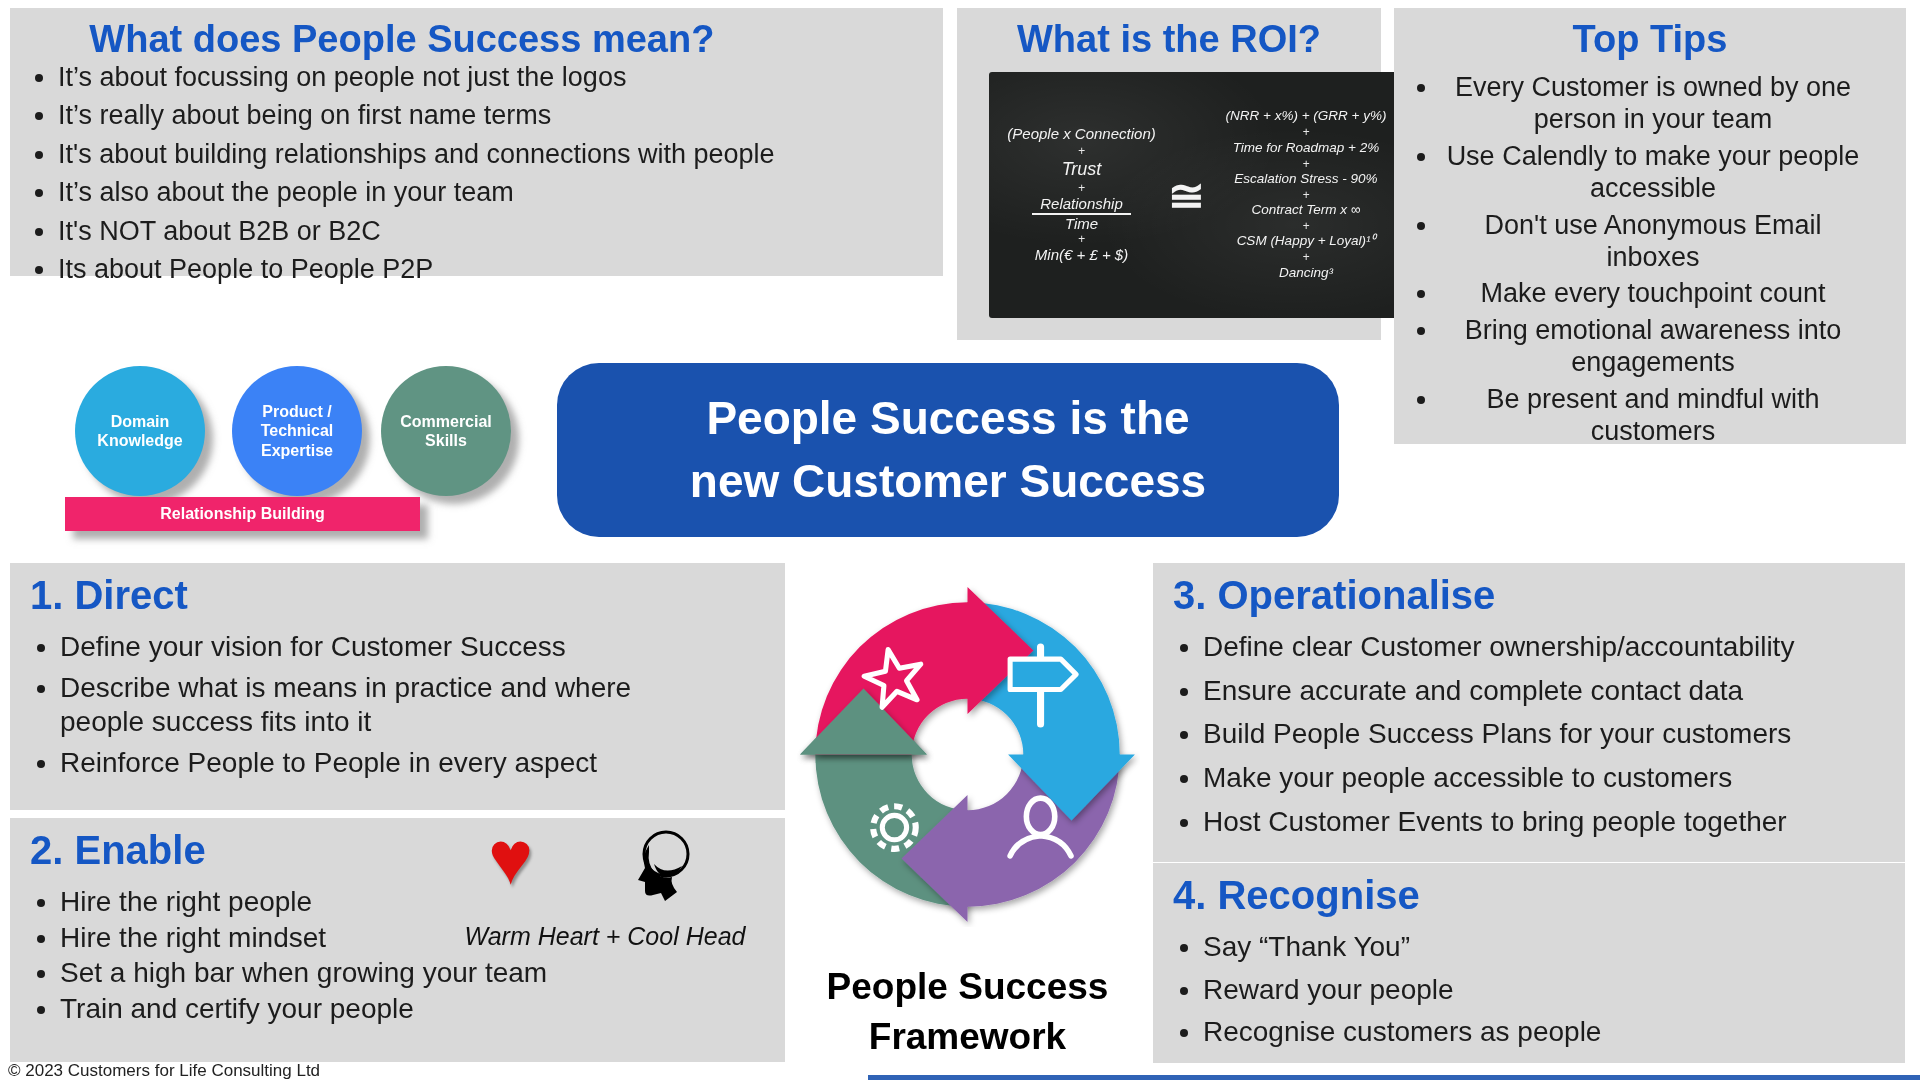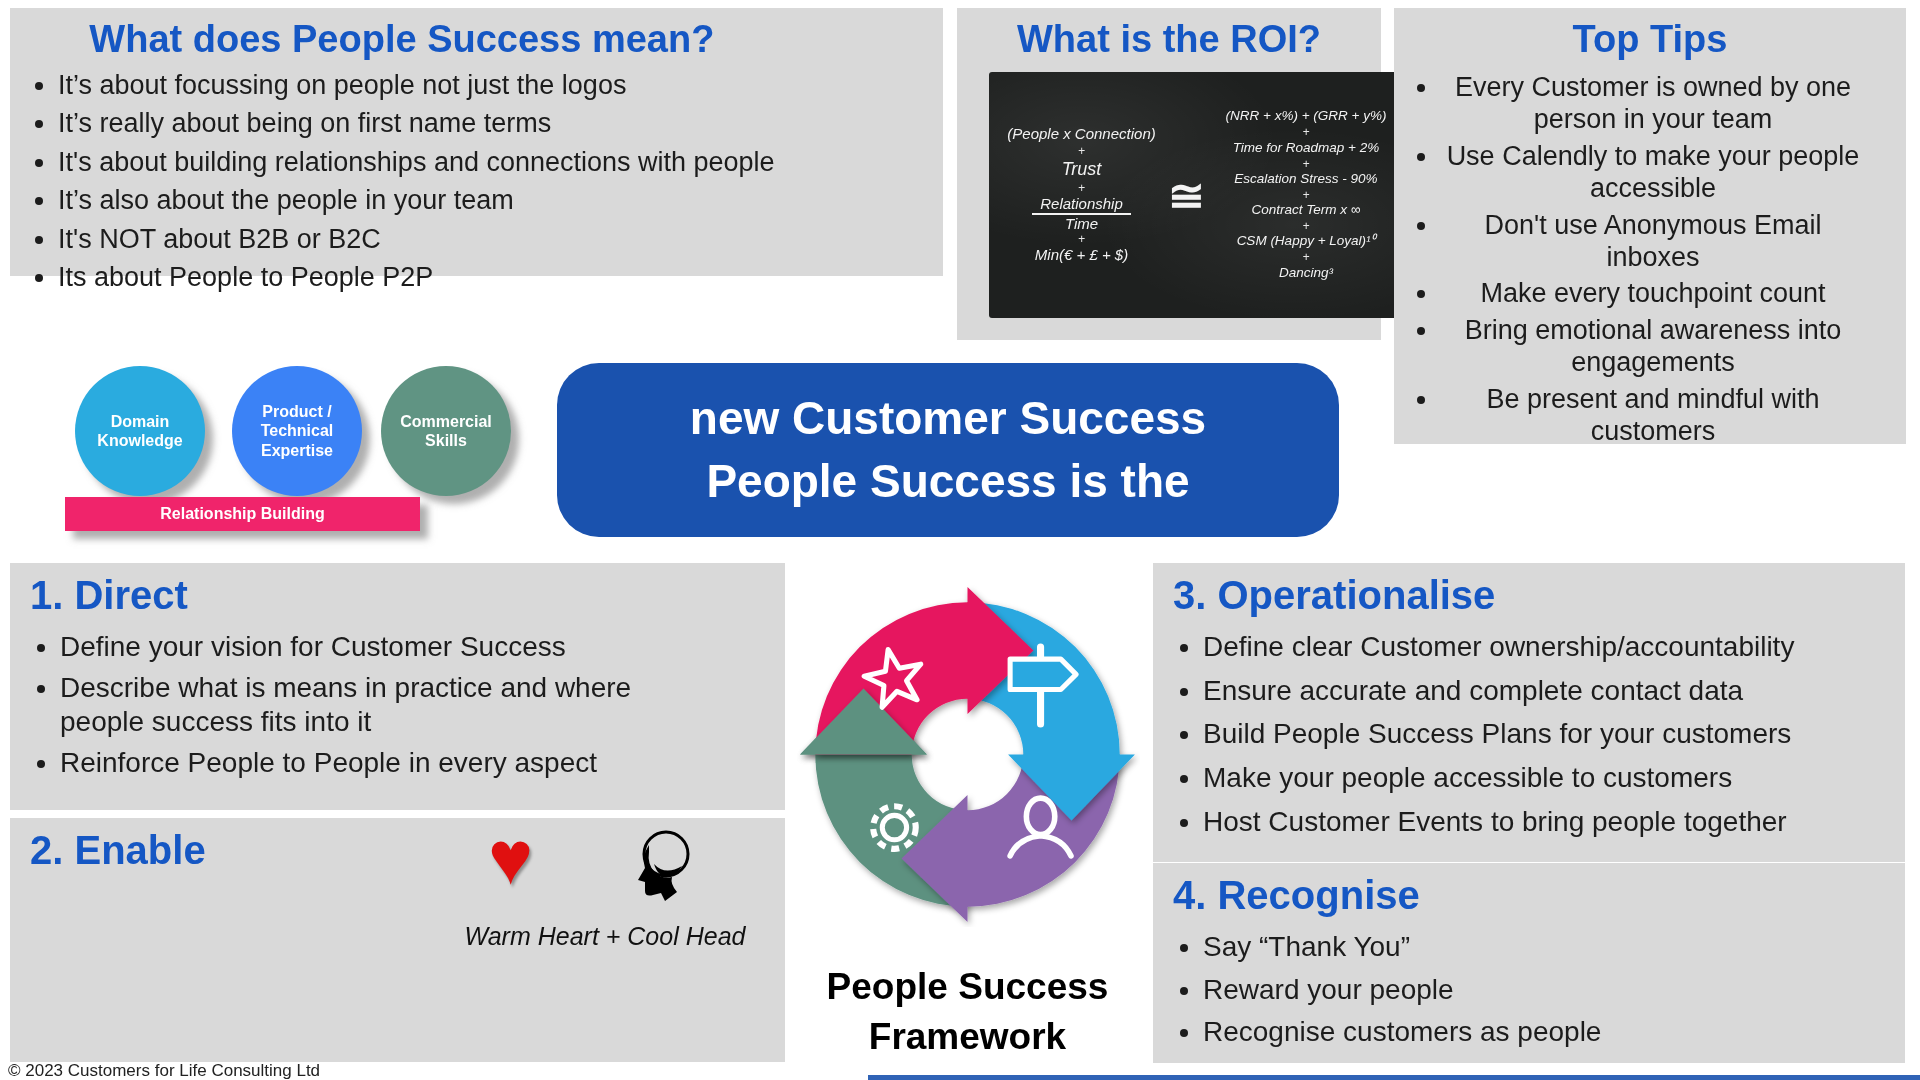--- a/index.html
+++ b/index.html
@@ -11,21 +11,21 @@
   .panel h2 { color:#1557c4; font-weight:bold; }
   .centered-title { text-align:center; font-size:38px; margin-top:10px; }
   .numbered-title { text-align:left; font-size:40px; margin:10px 0 0 20px; }
 
   .panel ul { list-style:disc; margin:0; }
   .panel li { color:#1c1c1c; }
 
   
   .panel-mean { left:10px; top:8px; width:933px; height:268px; }
   .panel-mean h2 { width:84%; }
-  .panel-mean ul { padding-left:48px; margin-top:8px; }
+  .panel-mean ul { padding-left:48px; margin-top:0; }
   .panel-mean li { font-size:27px; line-height:1.24; margin-bottom:5px; }
 
   
   .panel-roi { left:957px; top:8px; width:424px; height:332px; }
   .board { position:absolute; left:32px; top:64px; width:424px; height:246px;
            background: radial-gradient(ellipse at 22% 28%, rgba(255,255,255,0.07), transparent 42%),
                        radial-gradient(ellipse at 72% 62%, rgba(255,255,255,0.06), transparent 45%),
                        #1e201f;
            border-radius:3px; display:flex; align-items:center; padding:8px 6px; }
   .chalk { color:#f3f3f3; font-style:italic; }
@@ -154,35 +154,41 @@
   <div class="skill-circle circle-0">Domain
 Knowledge</div>
   <div class="skill-circle circle-1">Product /
 Technical
 Expertise</div>
   <div class="skill-circle circle-2">Commercial
 Skills</div>
   <div class="rel-bar">Relationship Building</div>
 
   <div class="banner">
+    <div>People Success is the</div>
     <div>new Customer Success</div>
-    <div>People Success is the</div>
   </div>
 
   <section class="panel panel-direct">
     <h2 class="numbered-title">1. Direct</h2>
     <ul>
       <li>Define your vision for Customer Success</li>
       <li>Describe what is means in practice and where people success fits into it</li>
       <li>Reinforce People to People in every aspect</li>
     </ul>
   </section>
 
   <section class="panel panel-enable">
     <h2 class="numbered-title">2. Enable</h2>
+    <ul>
+      <li>Hire the right people</li>
+      <li>Hire the right mindset</li>
+      <li>Set a high bar when growing your team</li>
+      <li>Train and certify your people</li>
+    </ul>
     <div class="heart">♥</div>
     <svg class="head-svg" width="64" height="76" viewBox="0 0 64 76">
       <circle cx="34" cy="26" r="22" fill="none" stroke="#000" stroke-width="3"></circle>
       <path d="M 17,17 Q 9,29 13,40 L 6,52 L 13,54 L 13,63 Q 13,69 21,67 L 29,65 L 33,73 L 45,64 Q 38,56 40,49 Q 30,51 23,45 Q 15,36 17,24 Z" fill="#000"></path>
       <path d="M 22,36 Q 33,48 50,38 Q 45,47 36,49 Q 26,49 22,36 Z" fill="#000"></path>
     </svg>
     <div class="icon-caption">Warm Heart + Cool Head</div>
   </section>
 
   <svg class="framework-svg" width="345" height="345" viewBox="0 0 340 340">

